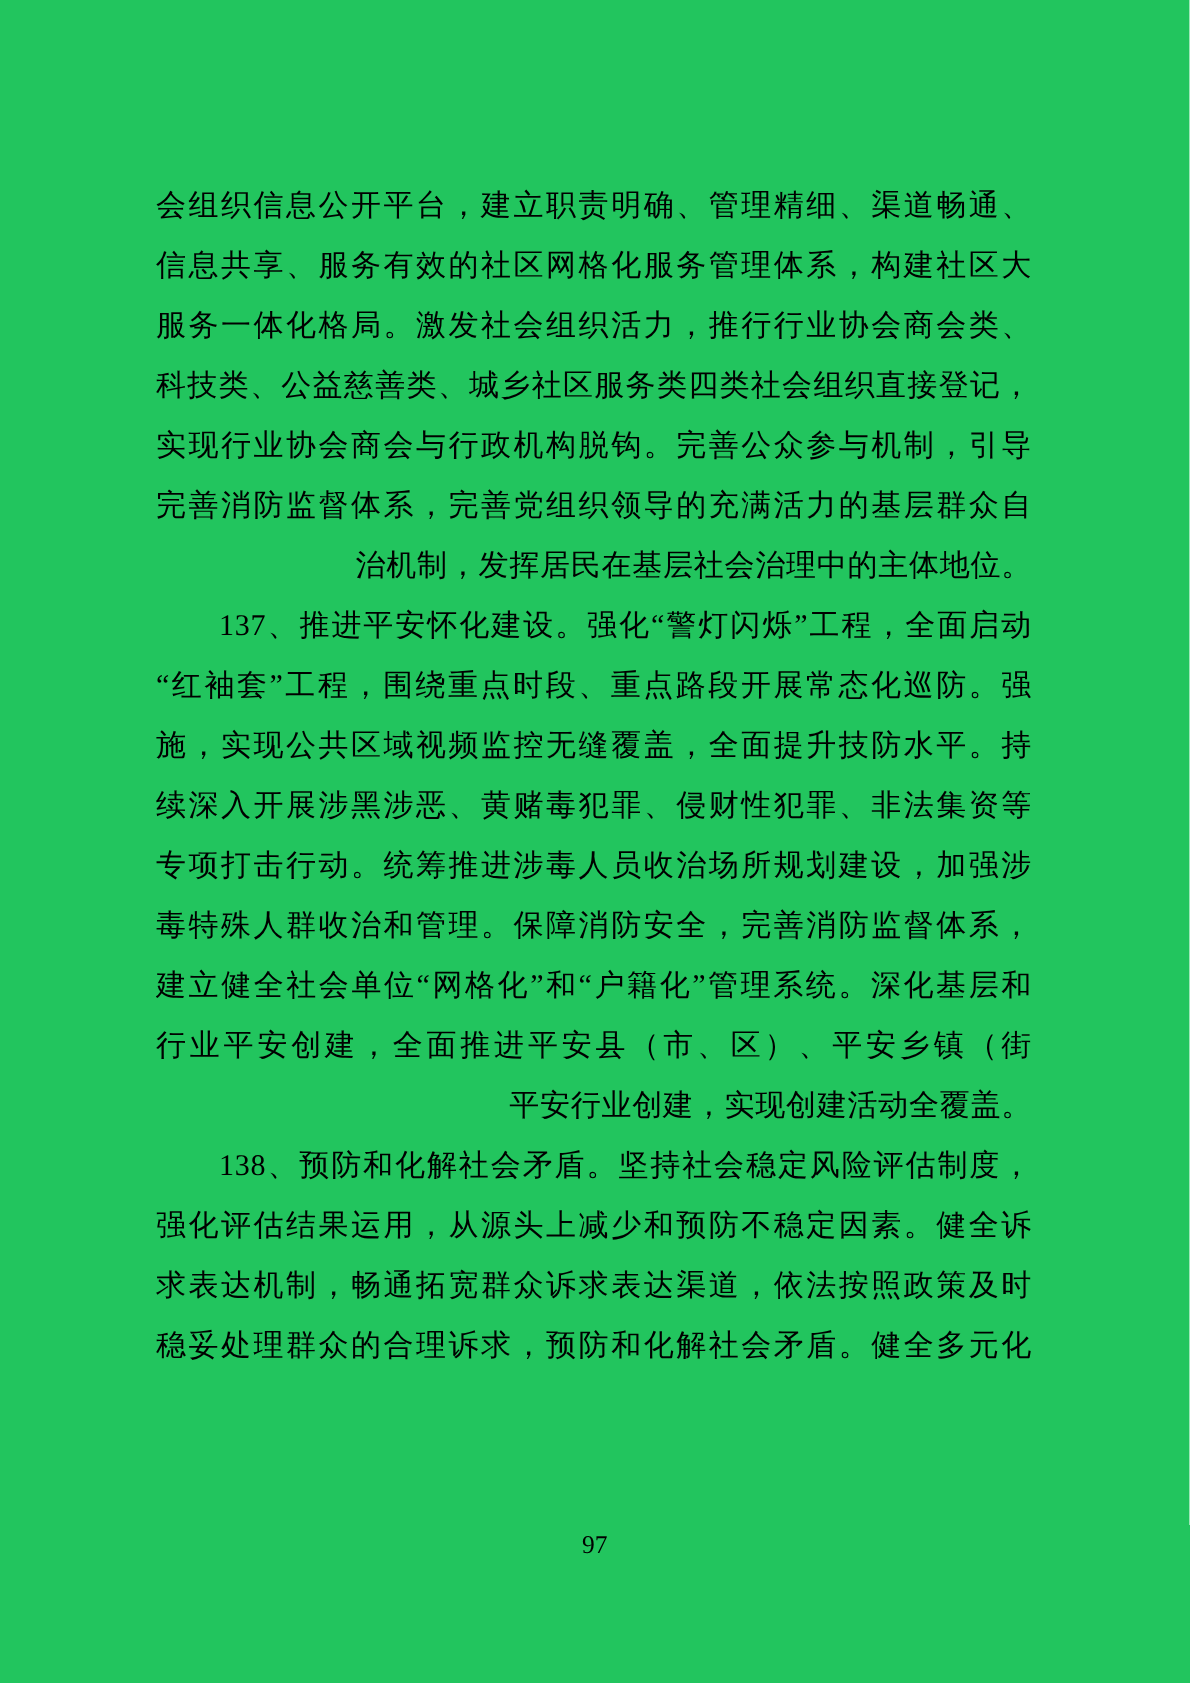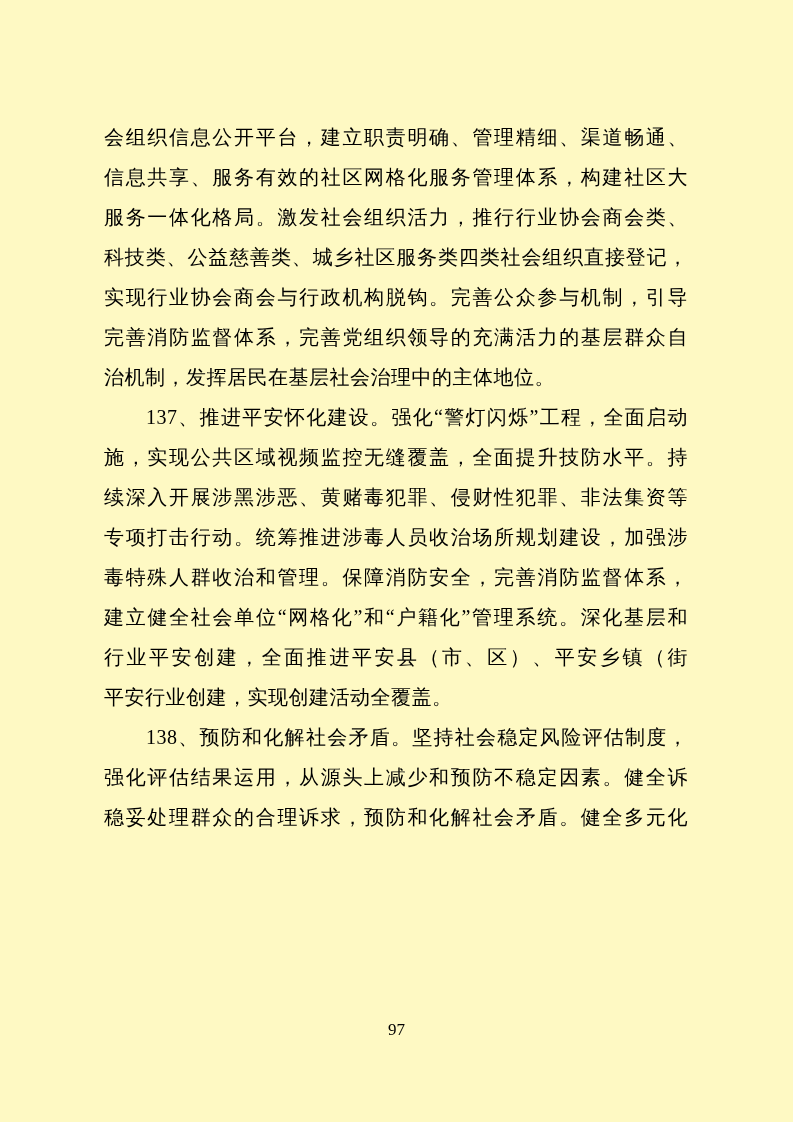--- a/index.html
+++ b/index.html
@@ -4,37 +4,37 @@
 <style>
   html, body {
     margin: 0;
     padding: 0;
     background: #ffffff;
   }
   .page {
     position: relative;
     width: 793px;
     height: 1122px;
-    background: #fef9c3;
+    background: #22c55e;
     color: #000000;
     font-family: "Liberation Serif", "DejaVu Serif", serif;
     overflow: hidden;
   }
   .content {
     position: absolute;
     left: 104px;
     top: 117px;
     width: 584px;
   }
   .line {
     font-size: 20px;
     line-height: 40px;
     height: 40px;
     letter-spacing: 0.5px;
-    text-align: left;
+    text-align: right;
     overflow: hidden;
   }
   .line.justify {
     text-align: justify;
     text-align-last: justify;
     text-justify: inter-character;
   }
   .line.indent {
     text-indent: 42px;
   }
@@ -58,25 +58,27 @@
 <div class="page">
   <div class="content">
       <div class="line justify"><span>会组织信息公开平台，建立职责明确、管理精细、渠道畅通、</span></div>
       <div class="line justify"><span>信息共享、服务有效的社区网格化服务管理体系，构建社区大</span></div>
       <div class="line justify"><span>服务一体化格局。激发社会组织活力，推行行业协会商会类、</span></div>
       <div class="line justify"><span>科技类、公益慈善类、城乡社区服务类四类社会组织直接登记，</span></div>
       <div class="line justify"><span>实现行业协会商会与行政机构脱钩。完善公众参与机制，引导</span></div>
       <div class="line justify"><span>完善消防监督体系，完善党组织领导的充满活力的基层群众自</span></div>
       <div class="line"><span>治机制，发挥居民在基层社会治理中的主体地位。</span></div>
       <div class="line justify indent"><span class="lead">137、推进平安怀化建设。</span><span>强化“警灯闪烁”工程，全面启动</span></div>
+      <div class="line justify"><span>“红袖套”工程，围绕重点时段、重点路段开展常态化巡防。强</span></div>
       <div class="line justify"><span>施，实现公共区域视频监控无缝覆盖，全面提升技防水平。持</span></div>
       <div class="line justify"><span>续深入开展涉黑涉恶、黄赌毒犯罪、侵财性犯罪、非法集资等</span></div>
       <div class="line justify"><span>专项打击行动。统筹推进涉毒人员收治场所规划建设，加强涉</span></div>
       <div class="line justify"><span>毒特殊人群收治和管理。保障消防安全，完善消防监督体系，</span></div>
       <div class="line justify"><span>建立健全社会单位“网格化”和“户籍化”管理系统。深化基层和</span></div>
       <div class="line justify"><span>行业平安创建，全面推进平安县（市、区）、平安乡镇（街道）、</span></div>
       <div class="line"><span>平安行业创建，实现创建活动全覆盖。</span></div>
       <div class="line justify indent"><span class="lead">138、预防和化解社会矛盾。</span><span>坚持社会稳定风险评估制度，</span></div>
       <div class="line justify"><span>强化评估结果运用，从源头上减少和预防不稳定因素。健全诉</span></div>
+      <div class="line justify"><span>求表达机制，畅通拓宽群众诉求表达渠道，依法按照政策及时</span></div>
       <div class="line justify"><span>稳妥处理群众的合理诉求，预防和化解社会矛盾。健全多元化</span></div>
     </div>
   <div class="page-number">97</div>
 </div>
 
 </body></html>

